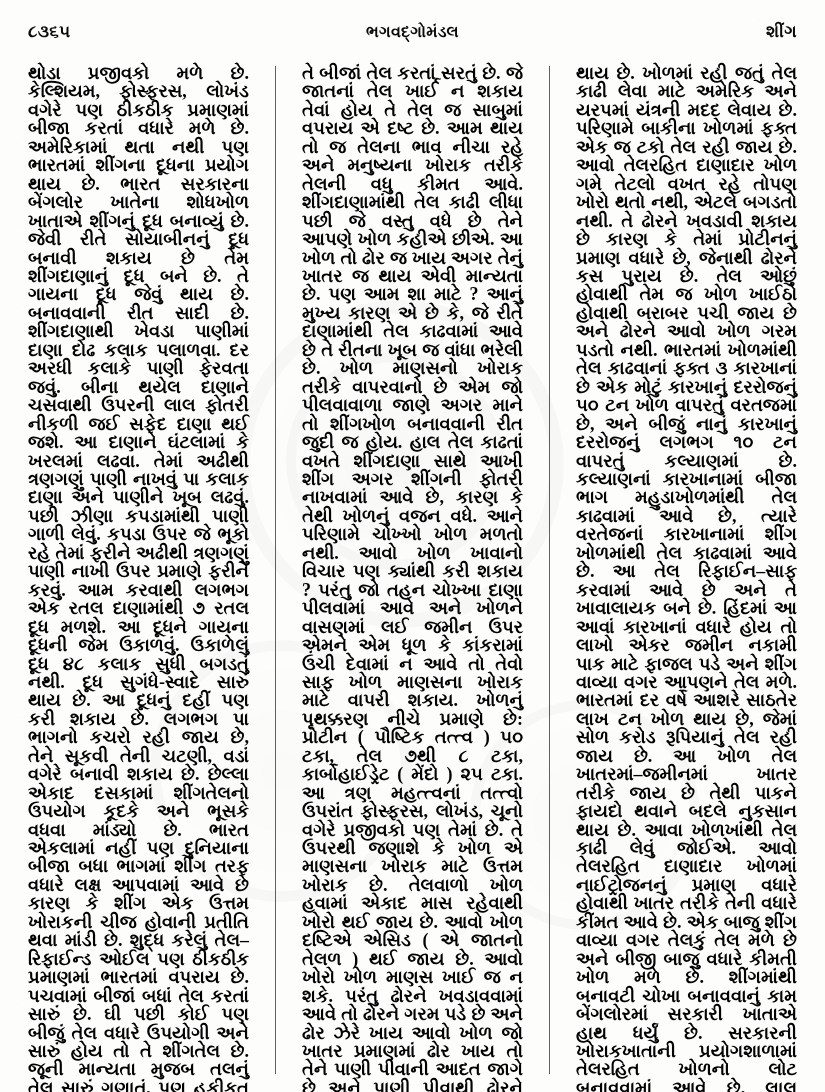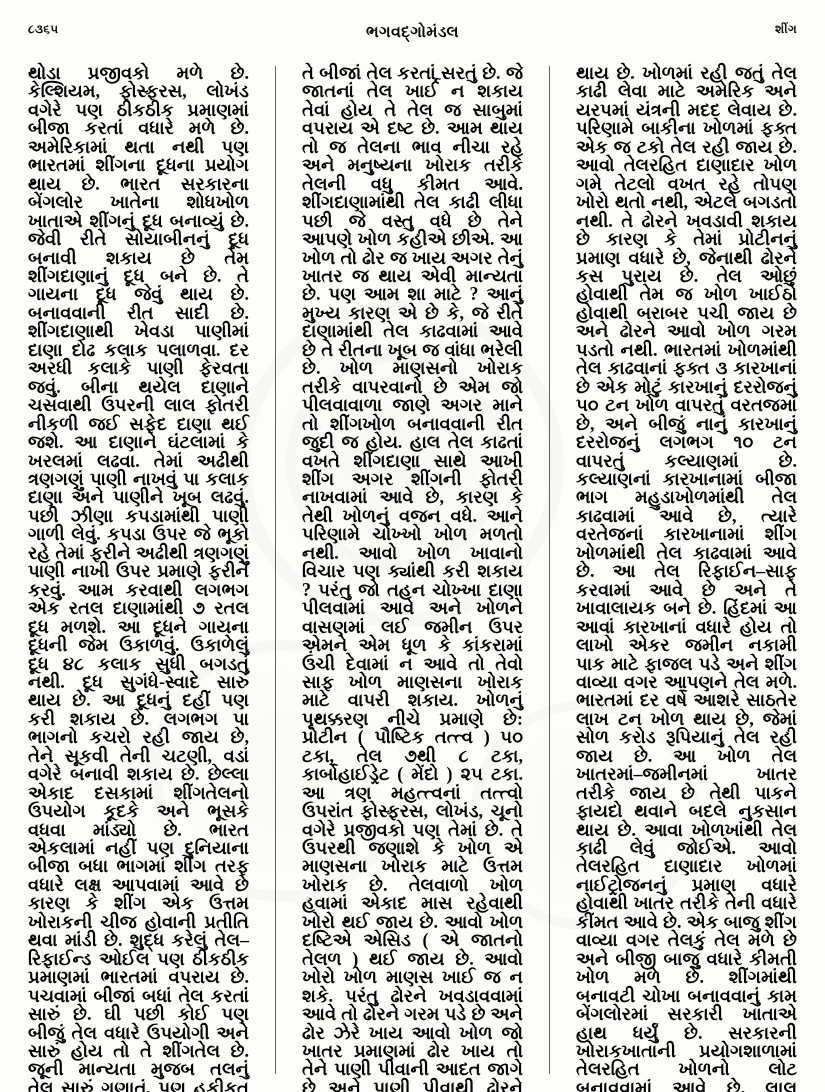--- a/index.html
+++ b/index.html
@@ -60,21 +60,21 @@
     left: 28px;
     right: 28px;
     height: 30px;
     z-index: 3;
     display: flex;
     align-items: flex-start;
     justify-content: space-between;
   }
   .hdr-folio,
   .hdr-runhead {
-    font-size: 12px;
+    font-size: 17px;
     font-weight: bold;
     letter-spacing: 0.3px;
     color: #111;
     white-space: nowrap;
   }
   .hdr-title {
     font-size: 16px;
     font-weight: bold;
     color: #111;
     letter-spacing: 0.2px;

